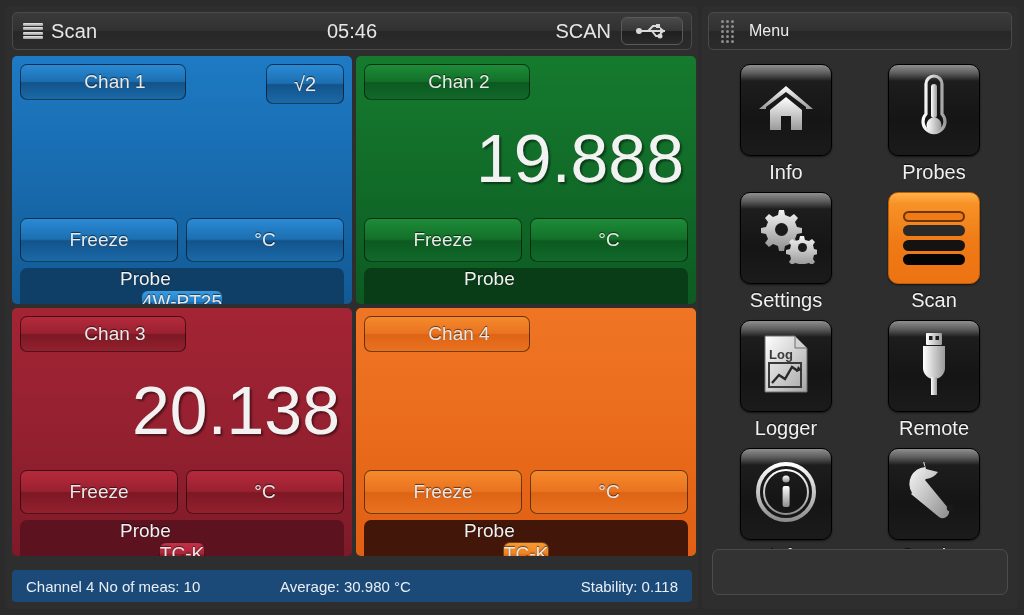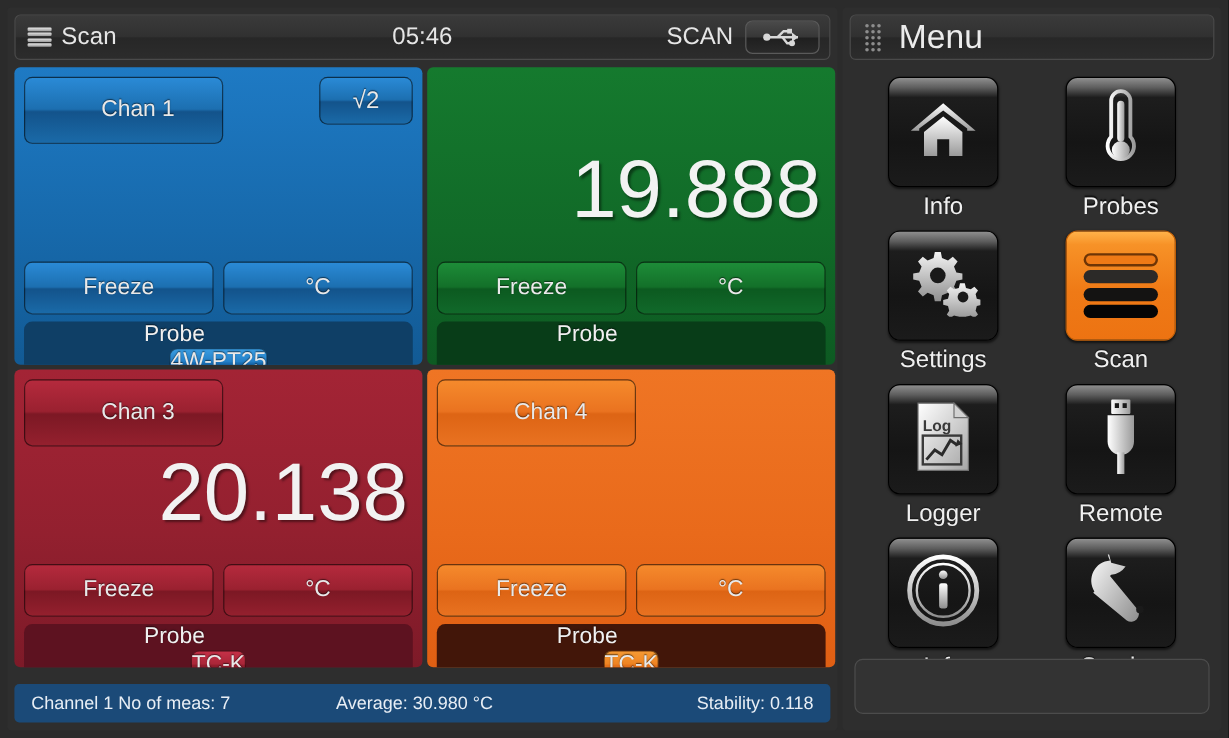--- a/index.html
+++ b/index.html
@@ -75,21 +75,21 @@
 
   .chan-inner { position: relative; width: 100%; height: 100%; }
   .pill {
     border-radius: 7px;
     border: 1px solid rgba(0,0,0,.55);
     display: flex; align-items: center; justify-content: center;
     color: #e9e9e9;
     text-shadow: 0 -1px 1px rgba(0,0,0,.6);
     font-size: 19px;
   }
-  .chan-name { position: absolute; left: 8px; top: 8px; width: 166px; height: 56px; padding-left: 24px; }
+  .chan-name { position: absolute; left: 8px; top: 8px; width: 166px; height: 36px; padding-left: 24px; }
   .sqrt-btn  { position: absolute; right: 8px; top: 8px; width: 78px; height: 40px; font-size: 20px; }
 
   .chan-value {
     position: absolute; left: 0; right: 12px; top: 52px; height: 100px;
     display: flex; align-items: center; justify-content: flex-end;
     font-size: 68px;
     color: #f2f2f2;
     text-shadow: 2px 2px 2px rgba(0,0,0,.45);
     letter-spacing: 0px;
   }
@@ -148,21 +148,21 @@
     background: #2e2e2e;
     border-radius: 4px;
   }
   #menu-bar {
     position: absolute; left: 6px; top: 6px;
     width: 304px; height: 38px;
     background: linear-gradient(to bottom, #3a3a3a 0%, #313131 48%, #272727 52%, #2c2c2c 100%);
     border: 1px solid #4a4a4a;
     border-radius: 5px;
     display: flex; align-items: center;
-    color: #ececec; font-size: 28px;
+    color: #ececec; font-size: 16px;
   }
   #grip-icon {
     margin-left: 12px; margin-right: 12px;
     width: 16px; height: 22px;
     display: grid;
     grid-template-columns: repeat(3, 4px);
     grid-template-rows: repeat(5, 4px);
     gap: 1px;
   }
   #grip-icon i { display: block; width: 3px; height: 3px; background: #8d8d8d; border-radius: 50%; }
@@ -249,20 +249,21 @@
         </div>
         <div class="chan-row3">
           <span class="probe-label">Probe</span>
           <div class="pill probe-btn">4W-PT25</div>
         </div>
       </div>
     </div>
 
     <div class="chan" id="chan2">
       <div class="chan-inner">
+        <div class="pill chan-name">Chan 2</div>
         <div class="chan-value">19.888</div>
         <div class="chan-row2">
           <div class="pill">Freeze</div>
           <div class="pill">°C</div>
         </div>
         <div class="chan-row3">
           <span class="probe-label">Probe</span>
         </div>
       </div>
     </div>
@@ -290,21 +291,21 @@
           <div class="pill">°C</div>
         </div>
         <div class="chan-row3">
           <span class="probe-label">Probe</span>
           <div class="pill probe-btn">TC-K</div>
         </div>
       </div>
     </div>
 
     <div id="info-bar">
-      <span id="info-meas">Channel 1 No of meas: 7</span>
+      <span id="info-meas">Channel 4 No of meas: 10</span>
       <span id="info-average">Average: 30.980 °C</span>
       <span id="info-stab">Stability: 0.118</span>
     </div>
   </div>
 
   <div id="menu-area">
     <div id="menu-bar">
       <span id="grip-icon">
         <i></i>
           <i></i>

